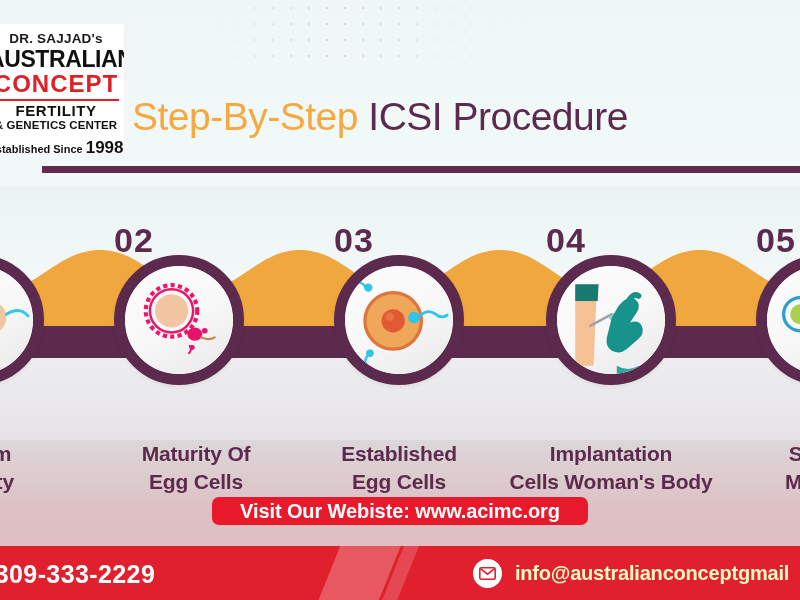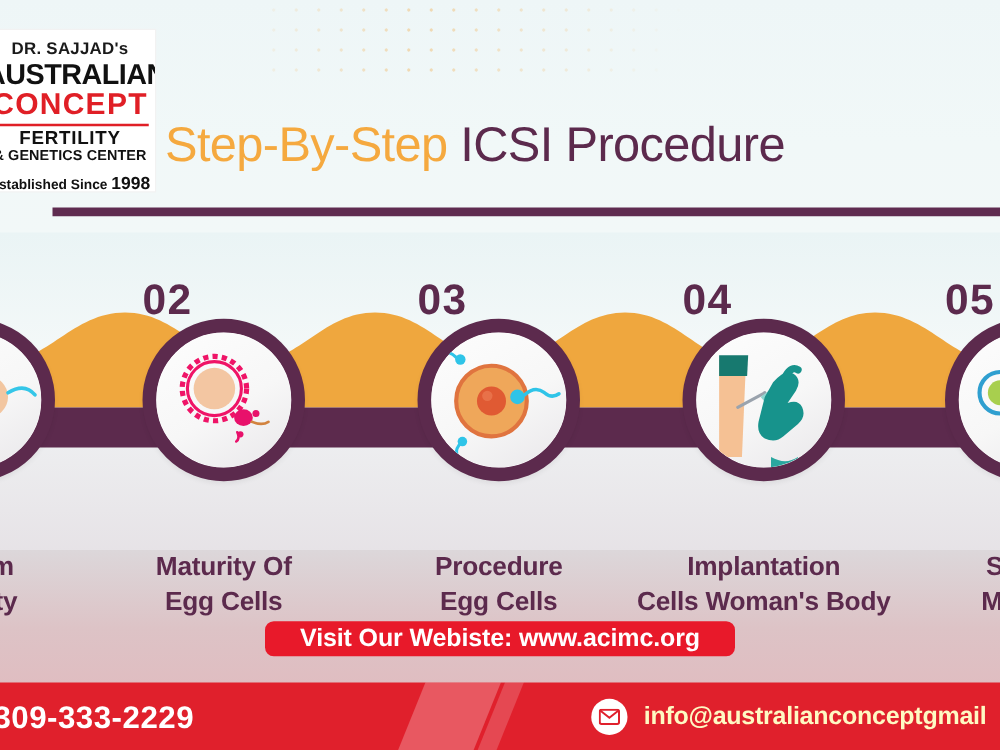--- a/index.html
+++ b/index.html
@@ -32,21 +32,21 @@
   .logo-l2{font-weight:bold;font-size:23px;letter-spacing:-.4px;color:#111;line-height:.96;
     margin-top:2px;white-space:nowrap;}
   .logo-l3{font-weight:bold;font-size:24px;letter-spacing:1px;color:#e01f26;line-height:1;
     margin-top:2px;white-space:nowrap;}
   .logo-rule{height:1.6px;background:#e01f26;margin:3px 5px 2px 5px;}
   .logo-l4{font-weight:bold;font-size:15px;letter-spacing:.6px;color:#111;line-height:1;
     white-space:nowrap;}
   .logo-l5{font-weight:bold;font-size:11.5px;letter-spacing:.1px;color:#111;line-height:1.15;
     margin-top:1px;white-space:nowrap;}
   .logo-l6{font-weight:bold;font-size:11px;color:#111;margin-top:6px;white-space:nowrap;}
-  .logo-l6 b{font-size:14px;}
+  .logo-l6 b{font-size:17px;}
 
   
   .title{position:absolute;left:132px;top:95px;font-size:39px;font-weight:normal;
     letter-spacing:-.5px;white-space:nowrap;}
   .t-orange{color:#f5a93f;}
   .t-purple{color:#5c2a4d;}
   .title-rule{position:absolute;left:42px;top:166px;width:760px;height:7px;background:#5f2c50;}
 
   
   .ribbon{position:absolute;left:0;top:255px;width:800px;height:130px;}
@@ -199,26 +199,26 @@
         </svg>
       </div>
       <div class="num">05</div>
     </div>
   </div>
 
   <div class="label" style="left:-131px;">
     <div>Sperm</div>
     <div>Quality</div>
   </div>
-  <div class="label" style="left:69px;">
+  <div class="label" style="left:86px;">
     <div>Maturity Of</div>
     <div>Egg Cells</div>
   </div>
   <div class="label" style="left:289px;">
-    <div>Procedure</div>
+    <div>Established</div>
     <div>Egg Cells</div>
   </div>
   <div class="label" style="left:501px;">
     <div>Implantation</div>
     <div>Cells Woman's Body</div>
   </div>
   <div class="label" style="left:711px;">
     <div>Sperm</div>
     <div>Motility</div>
   </div>

